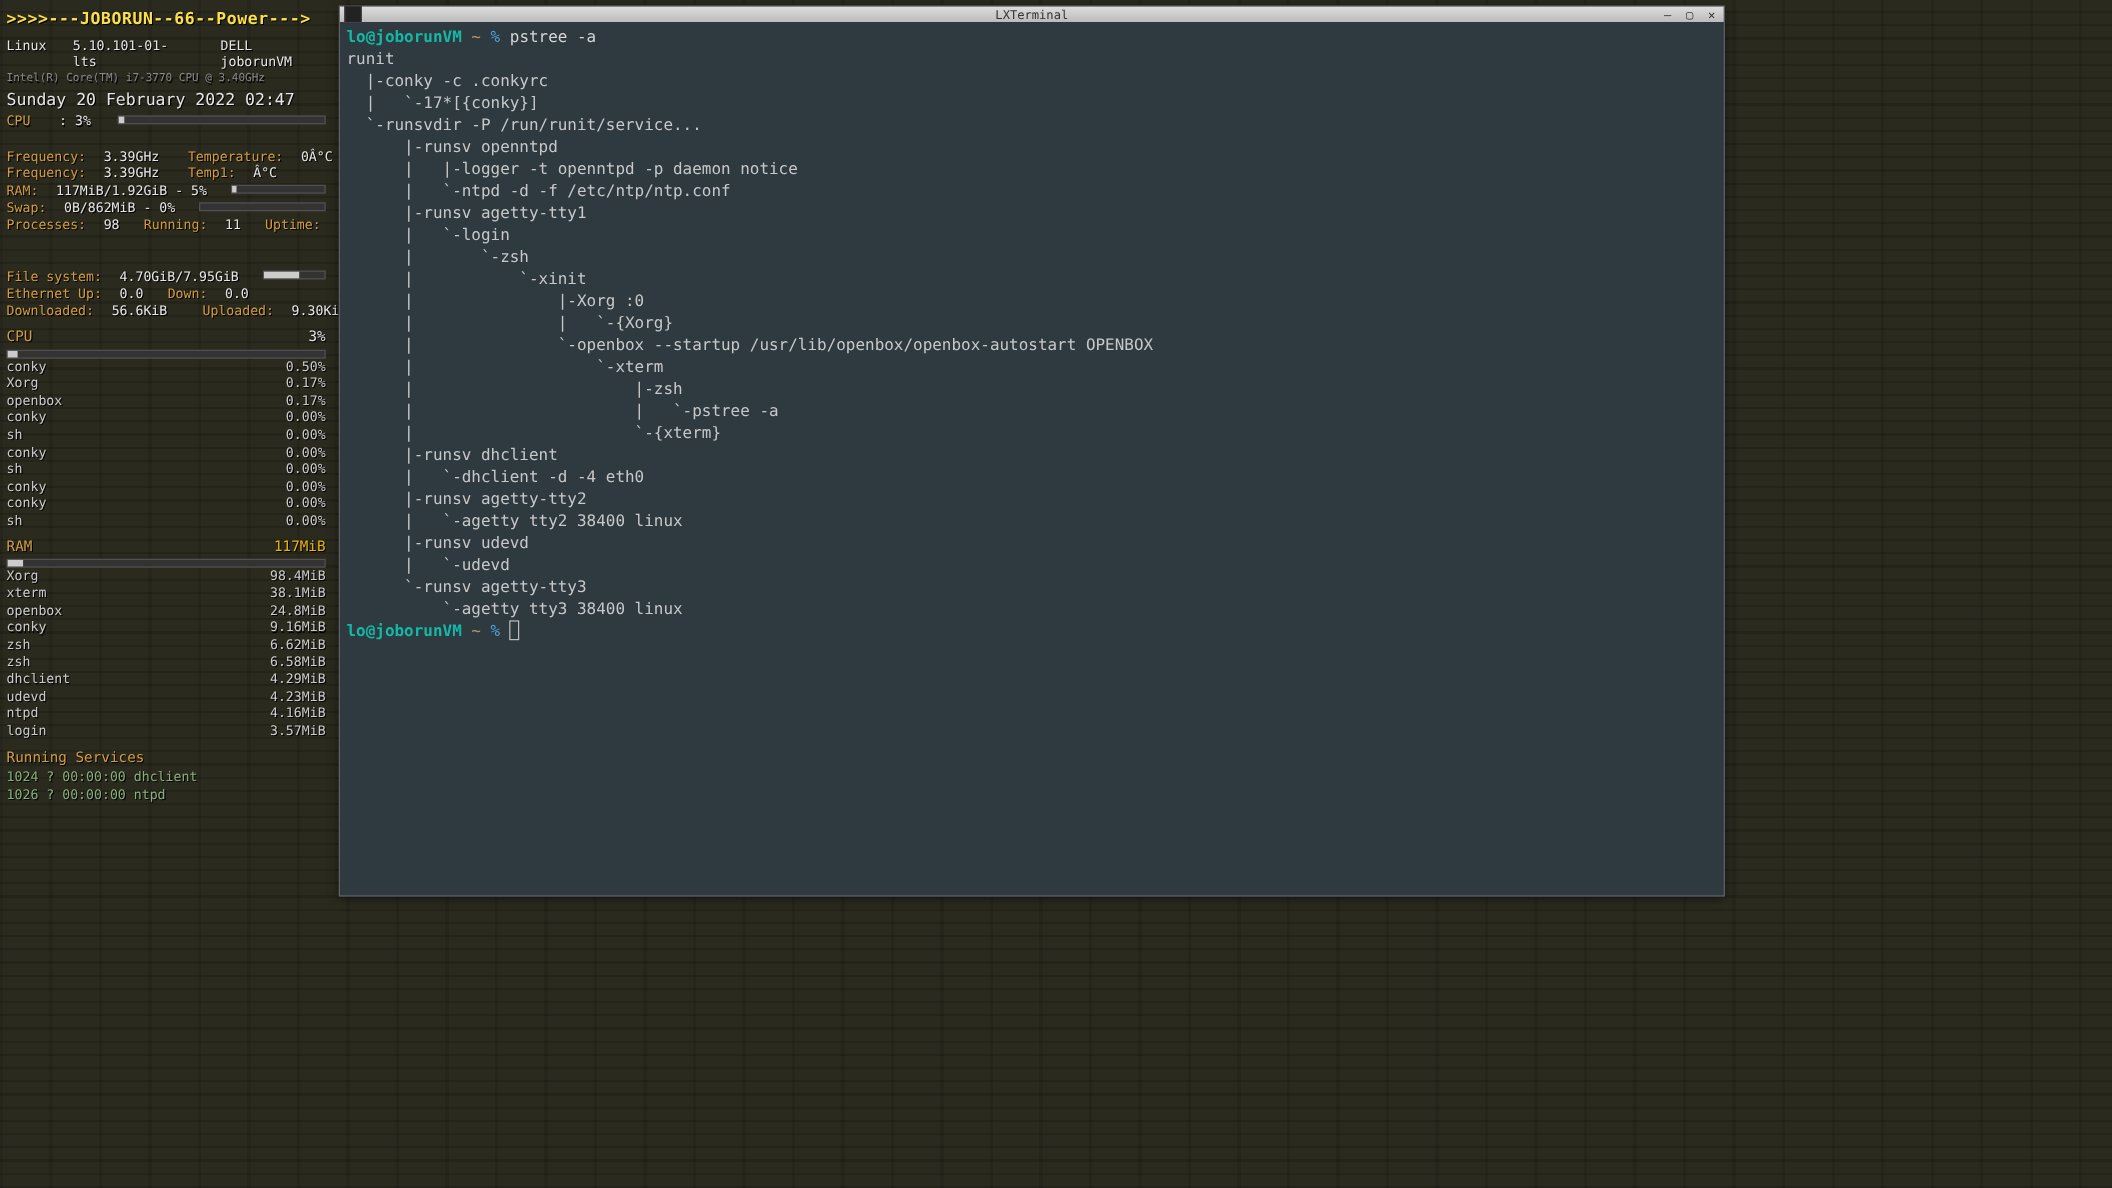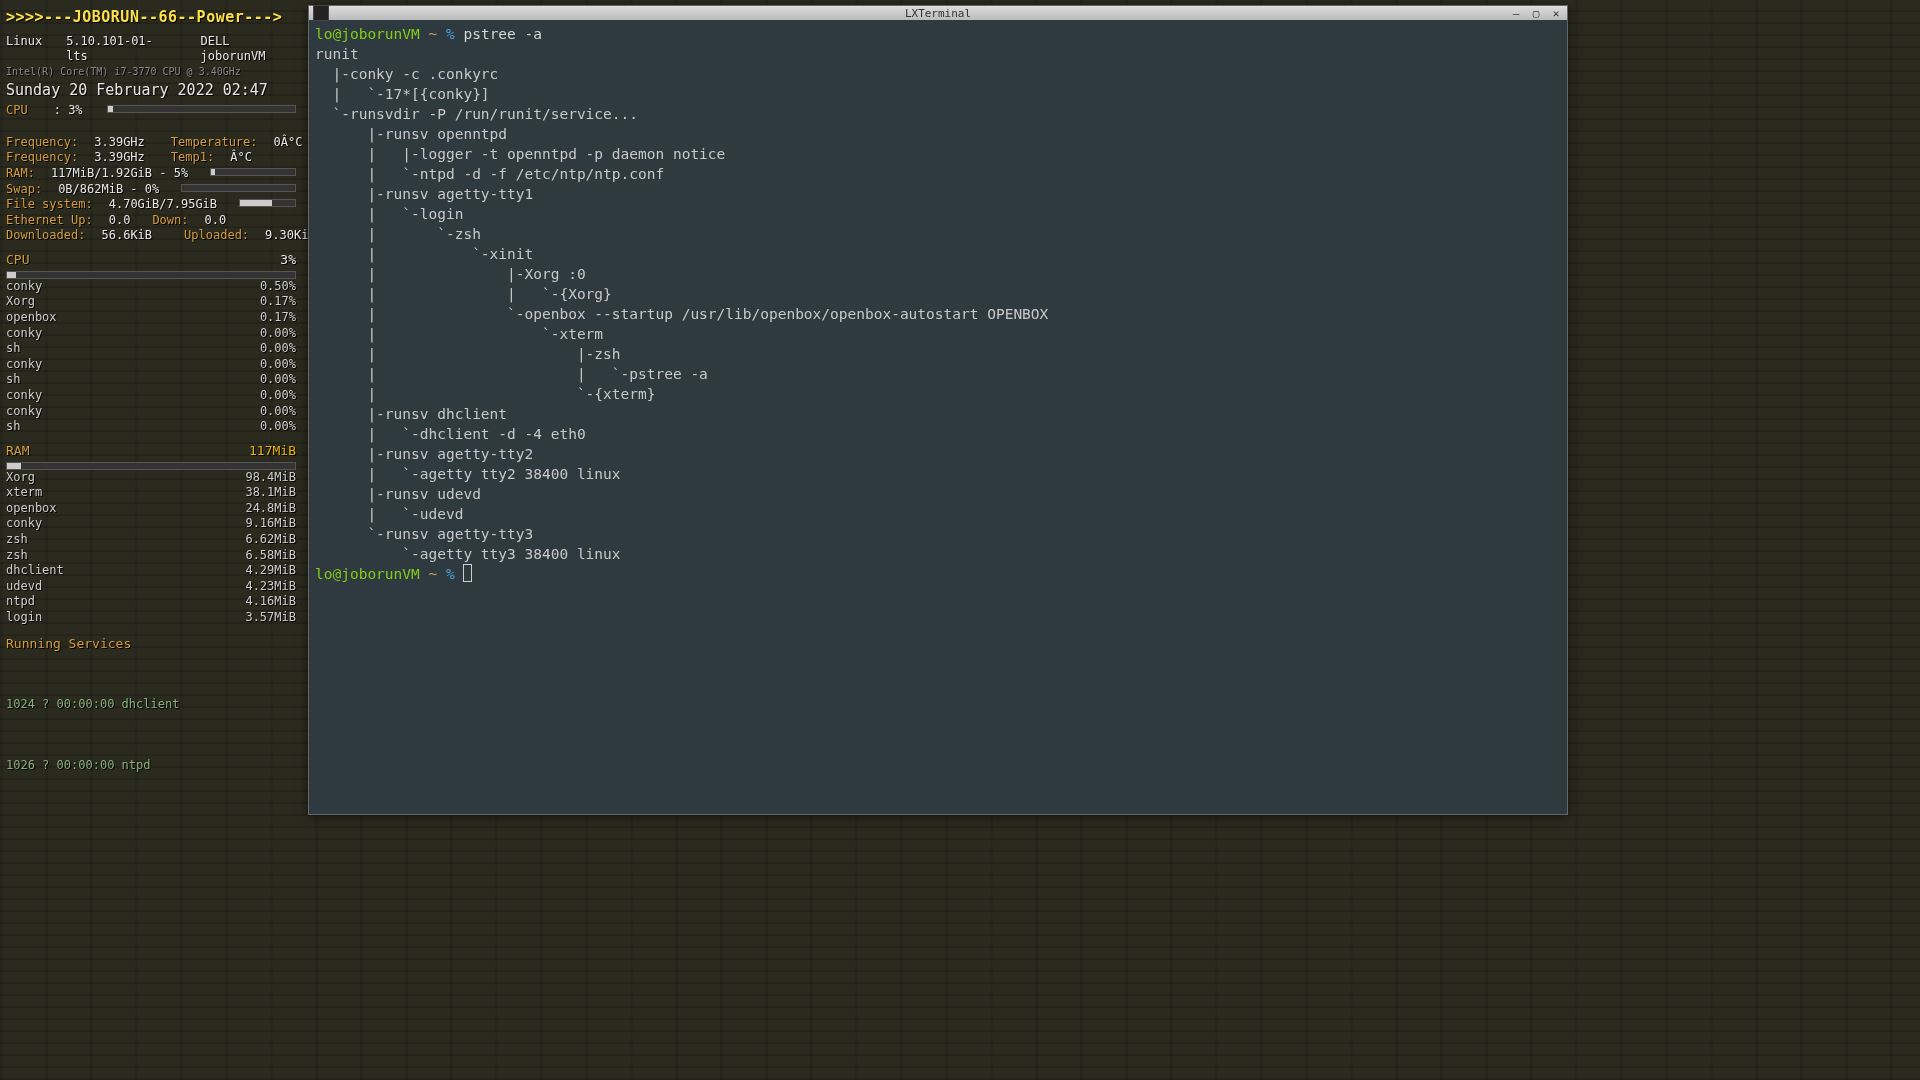--- a/index.html
+++ b/index.html
@@ -24,21 +24,21 @@
   line-height: 1.3;
   text-shadow: 1px 1px 0 #000;
 }
 .conky .header { color: #fde047; font-size: 15px; font-weight: bold; margin-bottom: 6px; letter-spacing: 0.5px;}
 .conky .date { font-size: 15px; color: #e6e6e6; margin: 3px 0 3px 0; }
 .conky .small { font-size: 10px; color: #888; }
 .conky .bar { height: 8px; background: #333; border: 1px solid #555; margin-top: 2px; position: relative; }
 .conky .bar .fill { position: absolute; left: 0; top: 0; bottom: 0; background: #ccc; }
 .conky .section { color: #d49c40; margin-top: 8px; font-size: 13px; display:flex; justify-content:space-between;}
 .conky .proc-row { display: flex; justify-content: space-between; font-size: 12px; }
-.conky .svc { font-family: monospace; font-size: 12px; color: #8aaf7a; margin-top: 45px; }
+.conky .svc { font-family: monospace; font-size: 12px; color: #8aaf7a; }
 .conky .line-kv { display:flex; gap:16px; font-size:12px;}
 .conky .line-kv span.l { color:#d49c40; }
 .conky .line-kv span.v { color:#e6e6e6; }
 
 .terminal-window {
   position: absolute;
   left: 308px;
   top: 5px;
   width: 1260px;
   height: 810px;
@@ -66,21 +66,21 @@
 .term-body {
   padding: 4px 6px;
   font-family: "DejaVu Sans Mono", monospace;
   font-size: 14.5px;
   line-height: 1.38;
   color: #d6d6d6;
   white-space: pre;
   height: calc(100% - 20px);
   overflow: hidden;
 }
-.prompt-user { color: #84cc16; font-weight: normal; }
+.prompt-user { color: #14b8a6; font-weight: bold; }
 .prompt-tilde { color: #b89b5f; }
 .prompt-pct { color: #4aa0d6; }
 .tree { color: #c8c8c8; }
 .cursor {
   display: inline-block;
   width: 9px; height: 18px;
   border: 1px solid #ccc;
   vertical-align: text-bottom;
 }
 </style>
@@ -125,20 +125,28 @@
     <div class="bar" style="flex:1; margin-left:6px;">
         <div class="fill" id="ram-bar-fill" style="width: 5%;"></div>
       </div>
   </div>
   <div class="line-kv">
     <span class="l">Swap:</span>
     <span class="v">0B/862MiB - 0%</span>
     <div class="bar" style="flex:1; margin-left:6px;">
         <div class="fill" id="swap-bar-fill" style="width: 0%;"></div>
       </div>
+  </div>
+  <div class="line-kv">
+    <span class="l">Processes:</span>
+    <span class="v">98</span>
+    <span class="l" style="margin-left:6px">Running:</span>
+    <span class="v">11</span>
+    <span class="l" style="margin-left:6px">Uptime:</span>
+    <span class="v">0h 9m 0s</span>
   </div>
   <div class="line-kv">
     <span class="l">File system:</span>
     <span class="v">4.70GiB/7.95GiB</span>
     <div class="bar" style="flex:1; margin-left:6px;">
         <div class="fill" id="fs-bar-fill" style="width: 59%;"></div>
       </div>
   </div>
   <div class="line-kv">
     <span class="l">Ethernet Up:</span>

